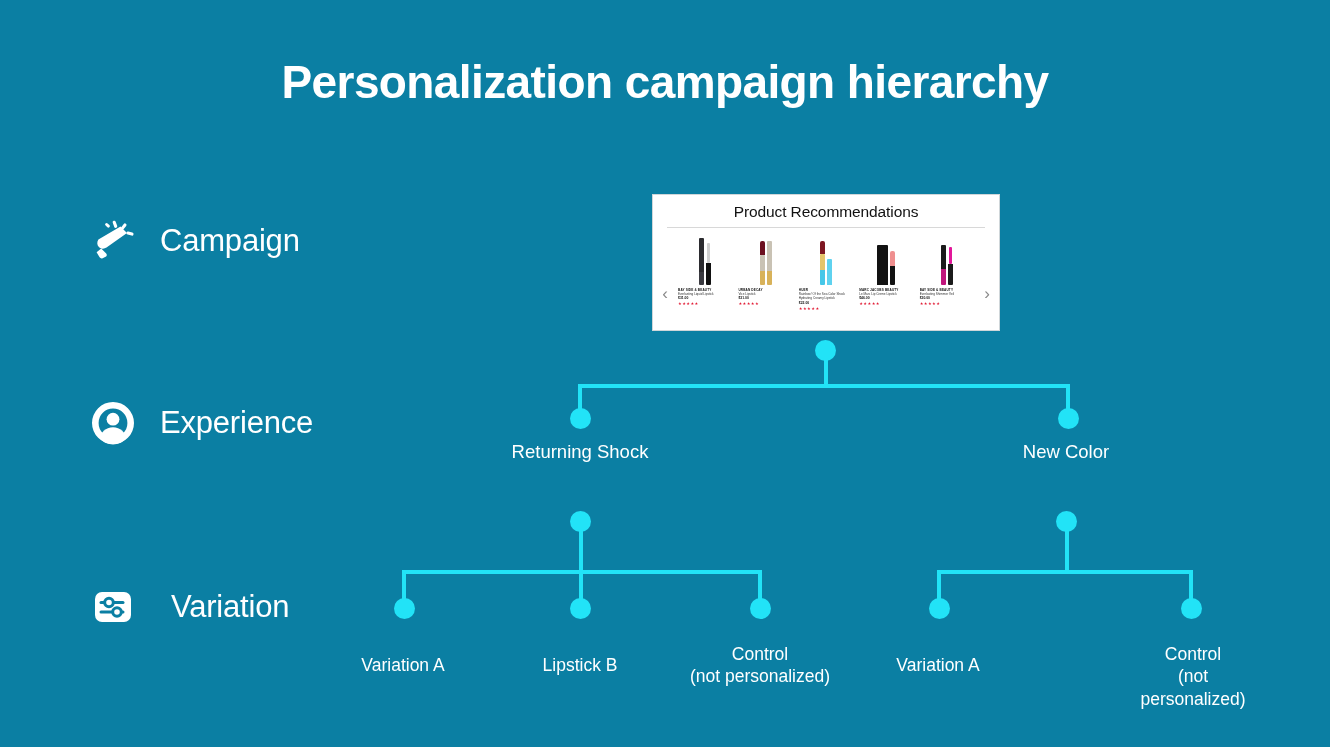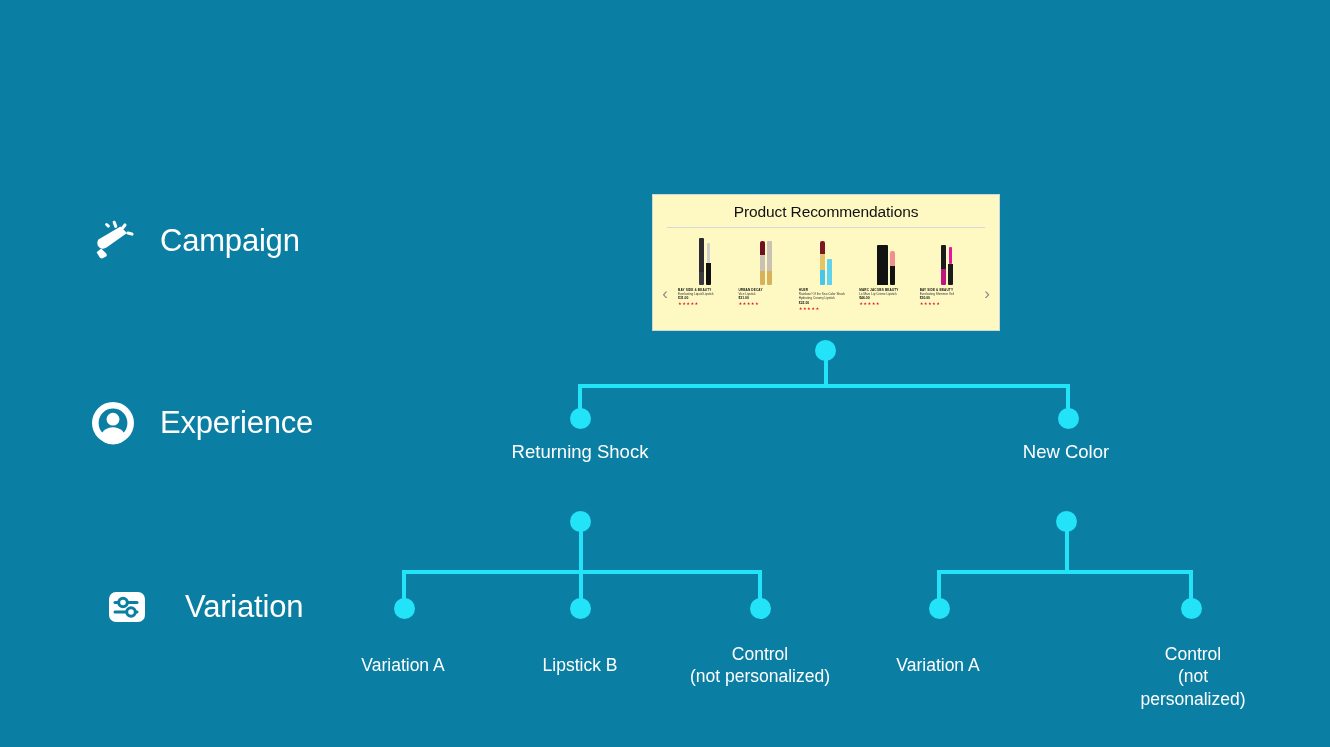--- a/index.html
+++ b/index.html
@@ -35,28 +35,28 @@
   }
   .row-label .rl-text {
     color: #ffffff;
     font-size: 31px;
     font-weight: 400;
     letter-spacing: -0.2px;
     white-space: nowrap;
   }
   #label-campaign  { left: 86px; top: 214px; }
   #label-experience{ left: 86px; top: 396px; }
-  #label-variation { left: 100px; top: 580px; gap: 31px; }
+  #label-variation { left: 86px; top: 580px; gap: 31px; }
 
   
   #product-card {
     position: absolute;
     left: 652px; top: 194px;
     width: 348px; height: 137px;
-    background: #fef9c3;
+    background: #ffffff;
     border: 1px solid #cfd6d9;
     overflow: hidden;
   }
   #card-title {
     text-align: center;
     color: #111111;
     font-size: 15.5px;
     font-weight: 400;
     padding-top: 8px;
     letter-spacing: -0.1px;
@@ -136,20 +136,21 @@
     white-space: pre-line;
     transform: translateX(-50%);
   }
   .caption.exp { font-size: 18.5px; }
 </style>
 </head>
 <body>
 
 <div id="stage">
 
+  <div id="title">Personalization campaign hierarchy</div>
 
   <div class="row-label" id="label-campaign">
     <span class="icon-box">
       <svg width="48" height="48" viewBox="0 0 48 48" aria-hidden="true">
         <g fill="#ffffff">
           <path d="M31.5 9.5 L38 16 L17.5 30.5 C15 32.3 11.8 31.9 9.9 29.9 C8 28 7.7 24.9 9.4 22.4 Z"></path>
           <path d="M12.2 31.6 L17.2 36.6 C18.2 37.6 17.9 39.2 16.6 39.8 L13.6 41.2 C12.5 41.7 11.2 41.3 10.6 40.3 L7.6 35.3 Z"></path>
           <rect x="24.4" y="3.6" width="3.1" height="7.4" rx="1.5" transform="rotate(-20 26 7.3)"></rect>
           <rect x="33.2" y="6.0" width="3.1" height="7.0" rx="1.5" transform="rotate(38 34.7 9.5)"></rect>
           <rect x="37.4" y="15.0" width="7.2" height="3.1" rx="1.5" transform="rotate(14 41 16.5)"></rect>

